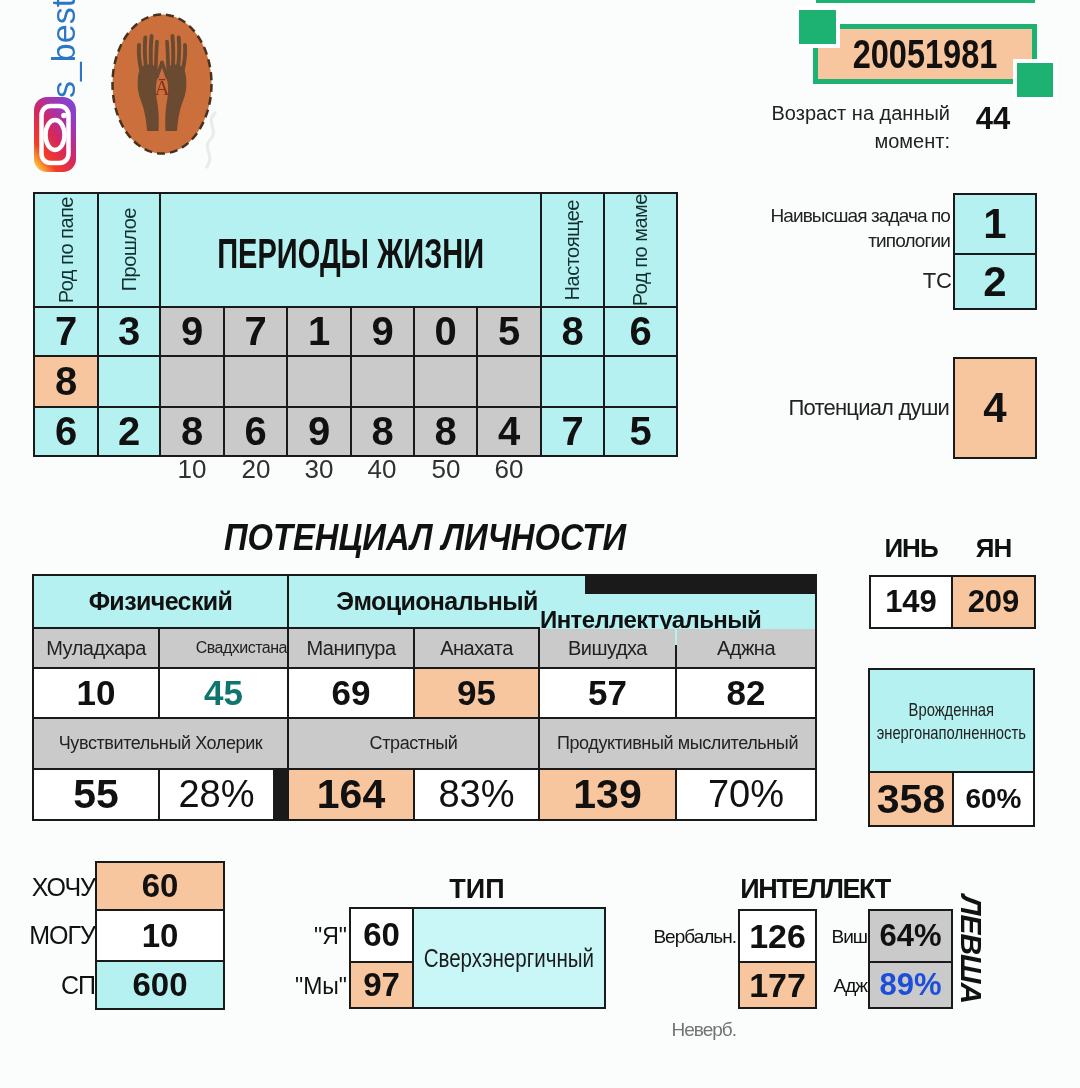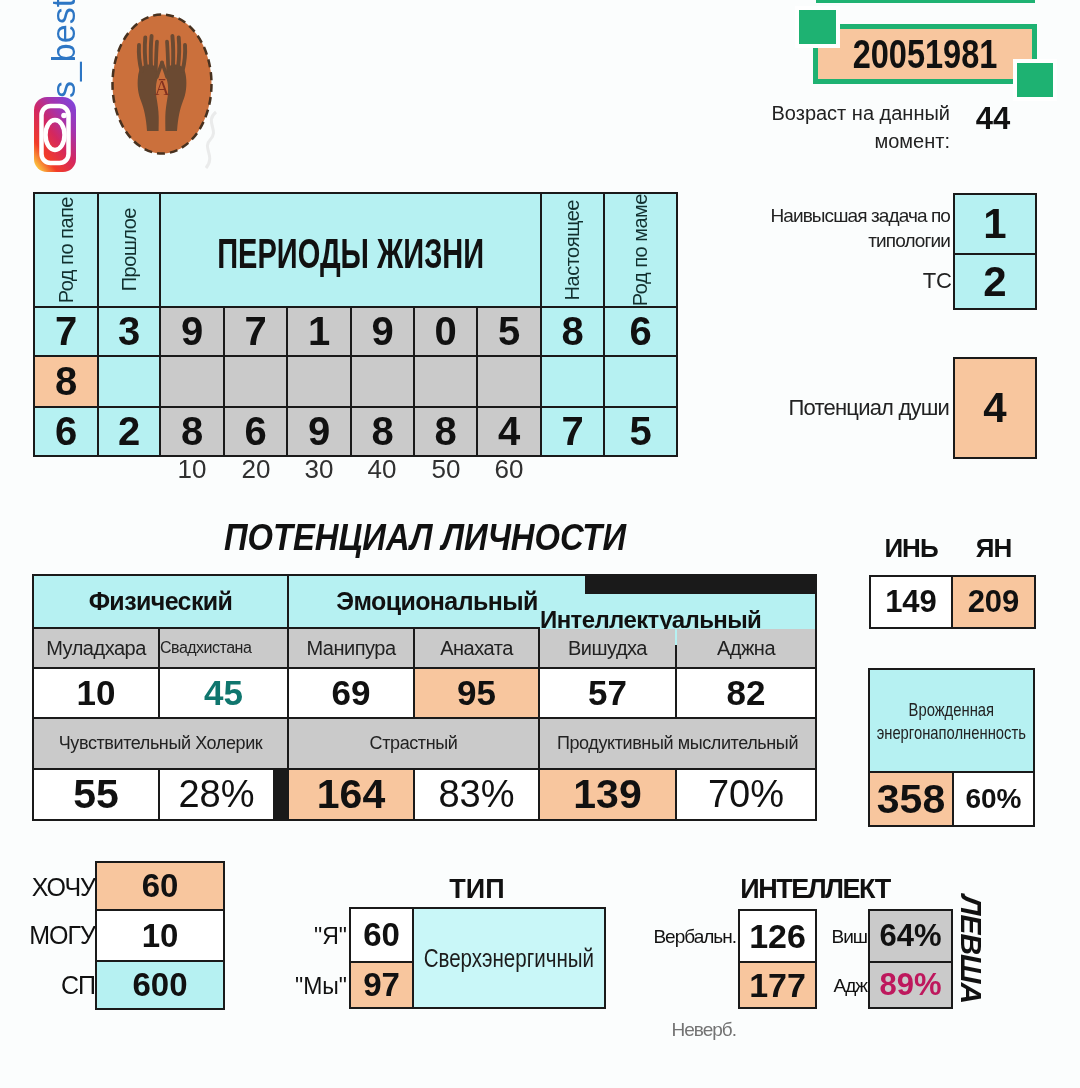--- a/index.html
+++ b/index.html
@@ -115,21 +115,21 @@
       </div>
 <div style="position:absolute;left:257px;top:2px;width:296px;height:51px;background:#b6f1f2;display:flex;align-items:center;justify-content:center;">
         <span style="font-size:25px;font-weight:700;color:#111;letter-spacing:-0.6px;">Эмоциональный</span>
       </div>
 <div style="position:absolute;left:508px;top:20px;width:275px;height:51px;background:#b6f1f2;display:flex;align-items:center;justify-content:flex-start;">
         <span style="font-size:24px;font-weight:700;color:#111;letter-spacing:-0.6px;">Интеллектуальный</span>
       </div>
 <div style="position:absolute;left:2px;top:55px;width:124px;height:38px;background:#cacaca;display:flex;align-items:center;justify-content:center;">
         <span style="font-size:20px;color:#222;letter-spacing:-0.5px;">Муладхара</span>
       </div>
-<div style="position:absolute;left:128px;top:55px;width:127px;height:38px;background:#cacaca;display:flex;align-items:center;justify-content:flex-start;">
+<div style="position:absolute;left:128px;top:55px;width:127px;height:38px;background:#cacaca;display:flex;align-items:center;justify-content:flex-end;">
         <span style="font-size:16px;color:#222;letter-spacing:-0.5px;">Свадхистана</span>
       </div>
 <div style="position:absolute;left:257px;top:55px;width:124px;height:38px;background:#cacaca;display:flex;align-items:center;justify-content:center;">
         <span style="font-size:20px;color:#222;letter-spacing:-0.5px;">Манипура</span>
       </div>
 <div style="position:absolute;left:383px;top:55px;width:123px;height:38px;background:#cacaca;display:flex;align-items:center;justify-content:center;">
         <span style="font-size:20px;color:#222;letter-spacing:-0.5px;">Анахата</span>
       </div>
 <div style="position:absolute;left:508px;top:55px;width:135px;height:38px;background:#cacaca;display:flex;align-items:center;justify-content:center;">
         <span style="font-size:20px;color:#222;letter-spacing:-0.5px;">Вишудха</span>
@@ -293,21 +293,21 @@
 </div>
 
 <div style="position:absolute;left:730px;top:926px;width:137px;text-align:right;font-size:19px;color:#111;letter-spacing:-1px;">Виш</div>
 <div style="position:absolute;left:730px;top:975px;width:137px;text-align:right;font-size:19px;color:#111;letter-spacing:-1px;">Адж</div>
 
 <div style="position:absolute;left:868px;top:909px;width:85px;height:100px;background:#1a1a1a;">
 <div style="position:absolute;left:2px;top:2px;width:81px;height:50px;background:#cacaca;display:flex;align-items:center;justify-content:center;">
         <span style="font-size:31px;font-weight:700;color:#111;">64%</span>
       </div>
 <div style="position:absolute;left:2px;top:54px;width:81px;height:44px;background:#cacaca;display:flex;align-items:center;justify-content:center;">
-        <span style="font-size:31px;font-weight:700;color:#be185d;">89%</span>
+        <span style="font-size:31px;font-weight:700;color:#1d4ed8;">89%</span>
       </div>
 </div>
 
 <div style="position:absolute;left:943px;top:898px;width:55px;height:101px;">
       <span style="position:absolute;left:50%;top:50%;transform:translate(-50%,-50%) rotate(90deg);font-size:30px;font-weight:700;font-style:italic;color:#111;white-space:nowrap;letter-spacing:-1px;">ЛЕВША</span>
     </div>
 
 <div style="position:absolute;left:34px;top:-6px;width:58px;height:108px;">
       <span style="position:absolute;left:50%;top:50%;transform:translate(-50%,-50%) rotate(-90deg);font-size:34px;font-weight:400;color:#2d76c4;white-space:nowrap;">s_best</span>
     </div>

